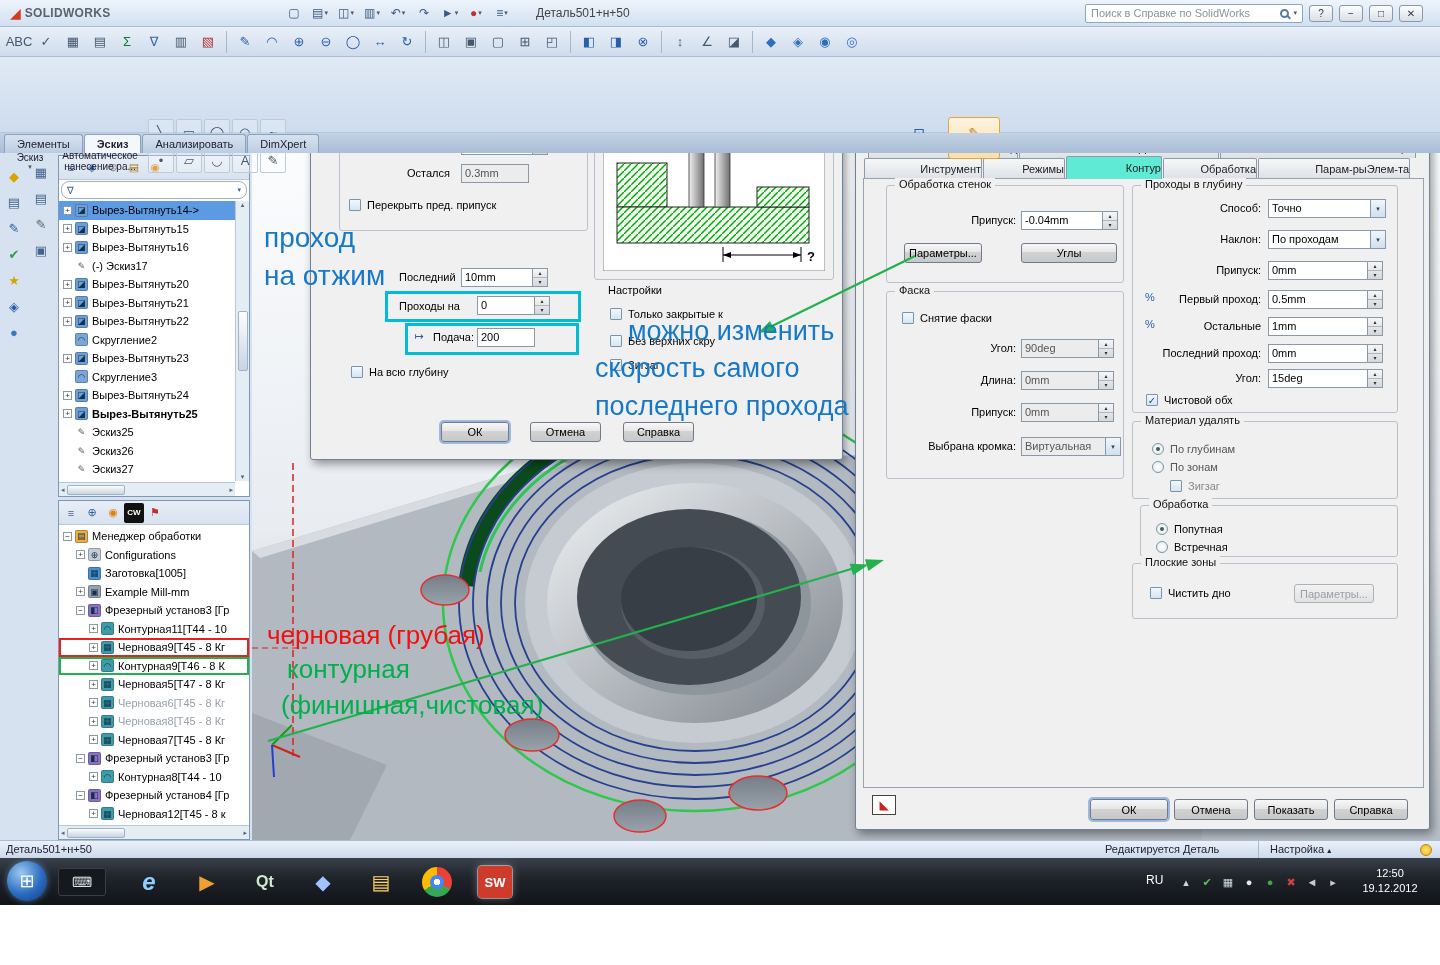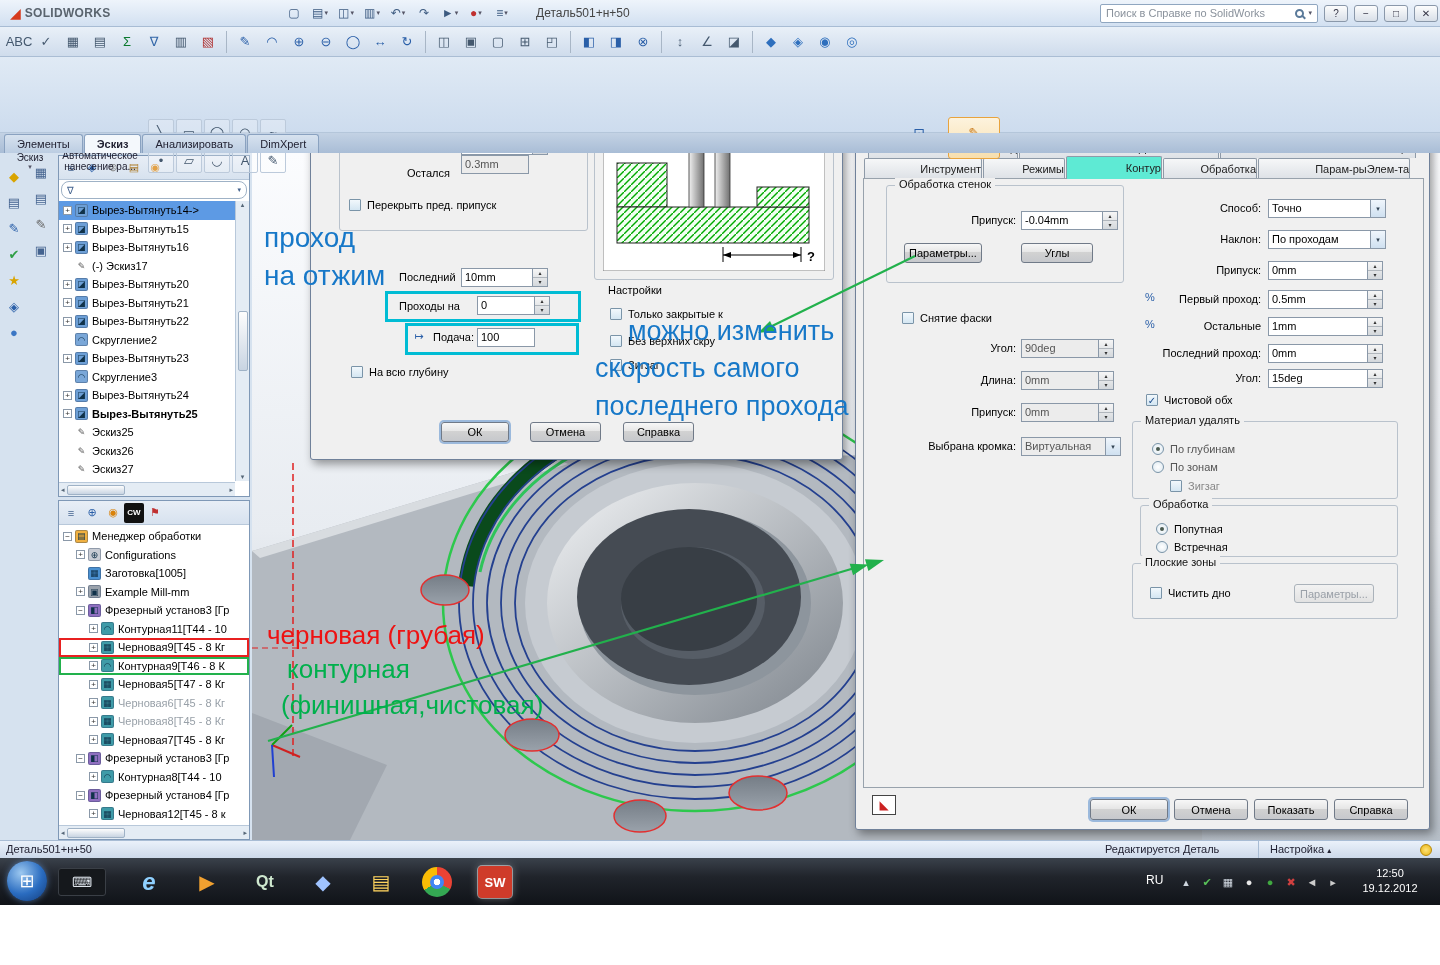--- a/index.html
+++ b/index.html
@@ -9,21 +9,21 @@
 #titlebar{position:absolute;left:0;top:0;width:1440px;height:27px;background:linear-gradient(#eef4fb,#d2e0f1);border-bottom:1px solid #a8bcd4;display:flex;align-items:center;font-size:12px;z-index:30}
 .swlogo{display:flex;align-items:center;gap:4px;padding:0 10px;width:128px}
 .swlogo .cube{color:#d63a1e;font-size:14px}
 .swlogo .swname{font-weight:bold;color:#5a646e;font-size:12px;letter-spacing:.3px}
 .menu{padding:0 8px;height:100%;display:flex;align-items:center;color:#1a1a1a;cursor:default}
 .qat{display:flex;gap:2px;margin-left:10px;align-items:center}
 .qico,.gico{display:inline-flex;align-items:center;justify-content:center;border-radius:3px;color:#3c5a80;cursor:default}
 .qico{width:24px;height:20px;font-size:12px}
 .qdd{font-style:normal;font-size:7px;color:#556;margin-left:1px}
 .docname{margin-left:22px;color:#444}
-.searchwrap{margin-left:auto;display:flex;align-items:center;gap:6px;padding-right:2px}
+.searchwrap{margin-left:auto;display:flex;align-items:center;gap:6px;padding-right:17px}
 .searchbox{width:218px;height:19px;border:1px solid #8fa6c0;background:#fff;border-radius:2px;display:flex;align-items:center;padding:0 5px;color:#8a929c;font-size:11px;gap:4px}
 .mag{width:9px;height:9px;border:2px solid #5a7a9a;border-radius:50%;position:relative;flex:none;margin-left:auto}
 .mag::after{content:"";position:absolute;width:5px;height:2px;background:#5a7a9a;transform:rotate(45deg);right:-4px;bottom:-2px}
 .wbtn{width:24px;height:17px;border:1px solid #8a98aa;border-radius:3px;background:linear-gradient(#fdfdfd,#d8dfe8);font-size:10px;display:flex;align-items:center;justify-content:center;color:#334}
 
 #maintb{position:absolute;left:0;top:27px;width:1440px;height:30px;background:linear-gradient(#e9f0f8,#cfdcec);border-bottom:1px solid #aabdd4;display:flex;align-items:center;padding-left:6px;gap:1px;z-index:30}
 .gico{width:26px;height:24px;font-size:13px;color:#44586e}
 .tbsep{width:1px;height:22px;background:#a8b6c6;margin:0 4px;display:inline-block}
 #cmdmgr{position:absolute;left:0;top:57px;width:1440px;height:76px;background:linear-gradient(#e0eaf5,#cddcee);z-index:29;border-bottom:1px solid #b4c6da}
 .bigbtn{position:absolute;display:flex;flex-direction:column;align-items:center;justify-content:center;font-size:10px;color:#223;border:1px solid transparent;border-radius:3px;text-align:center}
@@ -664,39 +664,39 @@
     <span class="glab">Черновые проходы</span>
   </div>
   <span class="mico" style="left:36px;top:71px">≣</span>
   <span class="lbl" style="left:84px;top:74px">Проходы по:</span>
   <span class="inp" style="left:150px;top:71px;width:72px">10mm</span>
   <span class="spin" style="left:222px;top:71px">
       <b>▴</b>
       <b>▾</b>
     </span>
   <span class="lbl" style="left:96px;top:102px">Остался</span>
-  <span class="inp dis" style="left:150px;top:90px;width:68px">0.3mm</span>
+  <span class="inp dis" style="left:150px;top:99px;width:68px">0.3mm</span>
   <span class="cb" style="left:38px;top:134px"></span>
   <span class="lbl" style="left:56px;top:134px">Перекрыть пред. припуск</span>
 
   <span class="lbl" style="left:88px;top:206px">Последний</span>
   <span class="inp" style="left:150px;top:203px;width:72px">10mm</span>
   <span class="spin" style="left:222px;top:203px">
       <b>▴</b>
       <b>▾</b>
     </span>
   <span class="lbl" style="left:88px;top:235px">Проходы на</span>
   <span class="inp" style="left:166px;top:231px;width:58px">0</span>
   <span class="spin" style="left:224px;top:231px">
       <b>▴</b>
       <b>▾</b>
     </span>
   <span class="mico" style="left:100px;top:263px">↦</span>
   <span class="lbl" style="left:122px;top:266px">Подача:</span>
-  <span class="inp" style="left:166px;top:263px;width:58px">100</span>
+  <span class="inp" style="left:166px;top:263px;width:58px">200</span>
   <span class="cb" style="left:40px;top:301px"></span>
   <span class="lbl" style="left:58px;top:301px">На всю глубину</span>
   <div class="cyan" style="left:74px;top:226px;width:196px;height:31px"></div>
   <div class="cyan" style="left:94px;top:258px;width:174px;height:32px"></div>
 
   <div class="grp" style="left:283px;top:33px;width:240px;height:182px">
     <span class="glab">Показать</span>
   </div>
   <svg class="abs" style="left:292px;top:50px" width="222" height="156" viewBox="0 0 222 156">
     <defs>
@@ -777,22 +777,25 @@
   <div class="grp" style="left:30px;top:84px;width:238px;height:98px">
     <span class="glab">Обработка стенок</span>
   </div>
   <span class="rlbl" style="left:60px;top:113px;width:100px">Припуск:</span>
   <span class="inp" style="left:165px;top:110px;width:82px">-0.04mm</span>
   <span class="spin" style="left:247px;top:110px">
       <b>▴</b>
       <b>▾</b>
     </span>
   <span class="btn" style="left:48px;top:142px;width:78px">Параметры...</span>
-  <span class="btn" style="left:165px;top:142px;width:72px">Углы</span>
-
+  <span class="btn" style="left:165px;top:142px;width:96px">Углы</span>
+
+  <div class="grp" style="left:30px;top:190px;width:238px;height:188px">
+    <span class="glab">Фаска</span>
+  </div>
   <span class="cb" style="left:46px;top:211px"></span>
   <span class="lbl" style="left:64px;top:211px">Снятие фаски</span>
   <span class="rlbl" style="left:60px;top:241px;width:100px">Угол:</span>
   <span class="inp dis" style="left:165px;top:238px;width:78px">90deg</span>
   <span class="spin" style="left:243px;top:238px">
       <b>▴</b>
       <b>▾</b>
     </span>
   <span class="rlbl" style="left:60px;top:273px;width:100px">Длина:</span>
   <span class="inp dis" style="left:165px;top:270px;width:78px">0mm</span>
@@ -802,20 +805,23 @@
     </span>
   <span class="rlbl" style="left:60px;top:305px;width:100px">Припуск:</span>
   <span class="inp dis" style="left:165px;top:302px;width:78px">0mm</span>
   <span class="spin" style="left:243px;top:302px">
       <b>▴</b>
       <b>▾</b>
     </span>
   <span class="rlbl" style="left:30px;top:339px;width:130px">Выбрана кромка:</span>
   <span class="ddl dis" style="left:165px;top:336px;width:100px"><span>Виртуальная</span><span class="dda">▾</span></span>
 
+  <div class="grp" style="left:276px;top:84px;width:266px;height:228px">
+    <span class="glab">Проходы в глубину</span>
+  </div>
   <span class="rlbl" style="left:290px;top:101px;width:115px">Способ:</span>
   <span class="ddl" style="left:412px;top:98px;width:118px"><span>Точно</span><span class="dda">▾</span></span>
   <span class="rlbl" style="left:290px;top:132px;width:115px">Наклон:</span>
   <span class="ddl" style="left:412px;top:129px;width:118px"><span>По проходам</span><span class="dda">▾</span></span>
   <span class="rlbl" style="left:290px;top:163px;width:115px">Припуск:</span>
   <span class="inp" style="left:412px;top:160px;width:100px">0mm</span>
   <span class="spin" style="left:512px;top:160px">
       <b>▴</b>
       <b>▾</b>
     </span>

